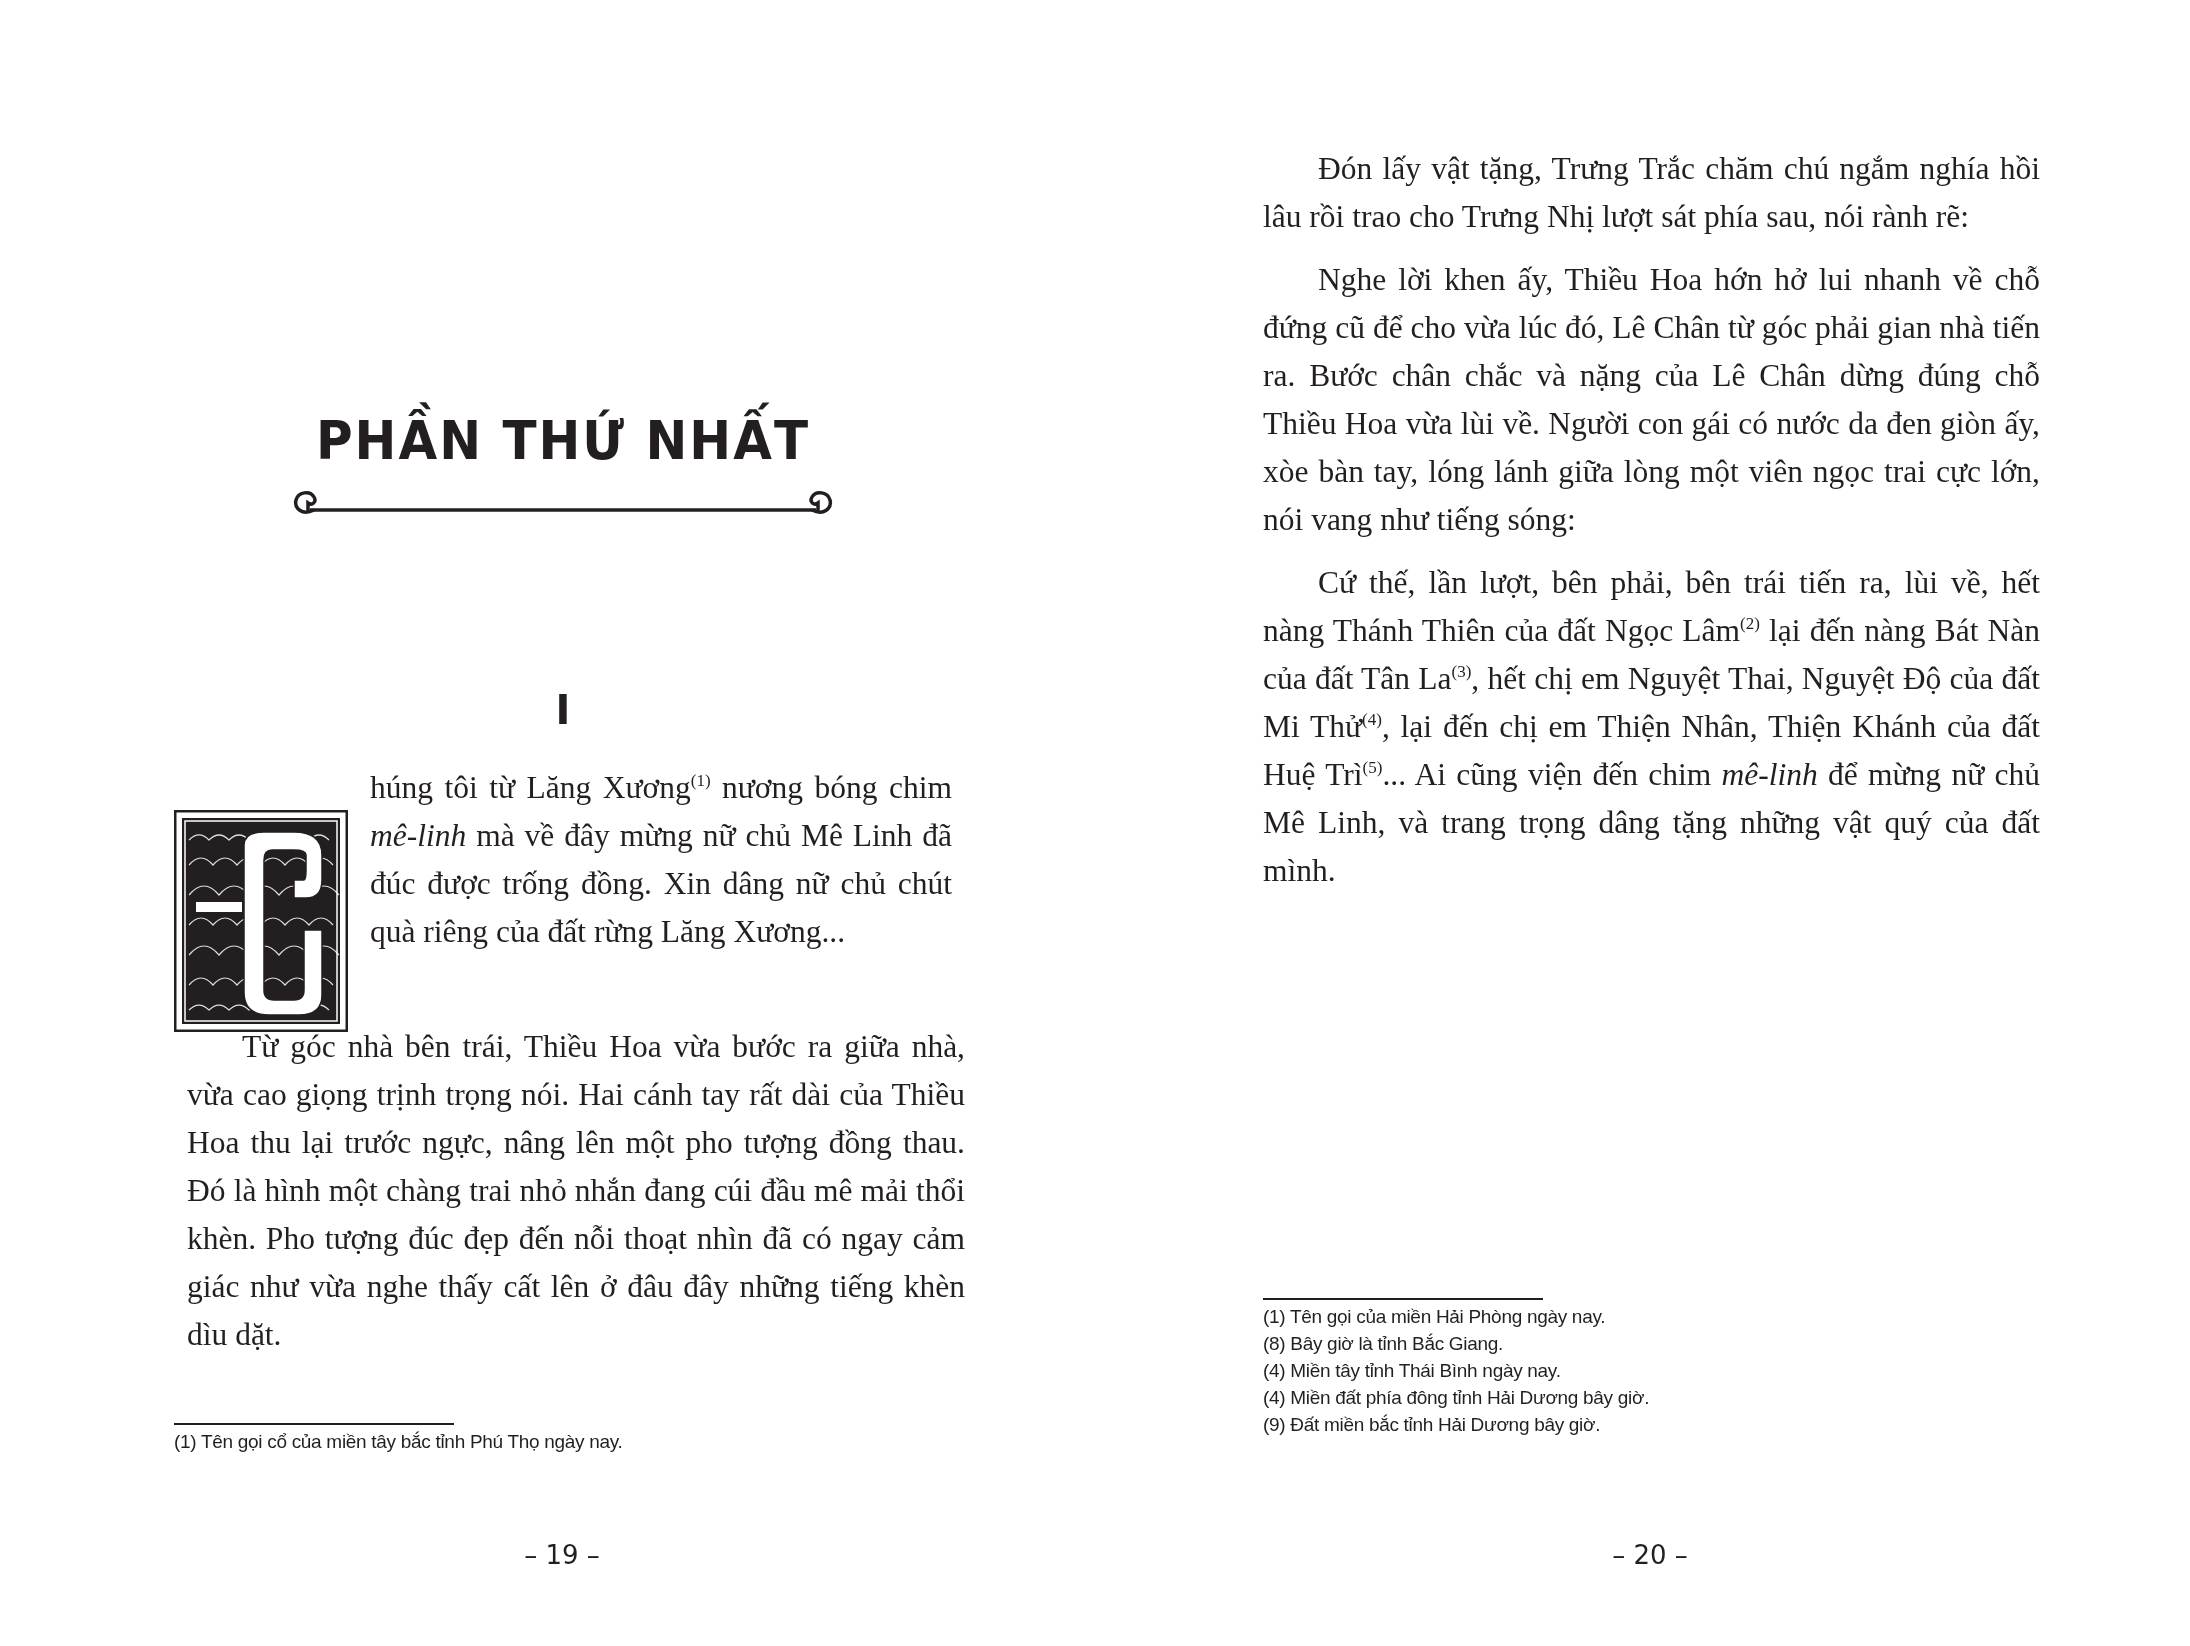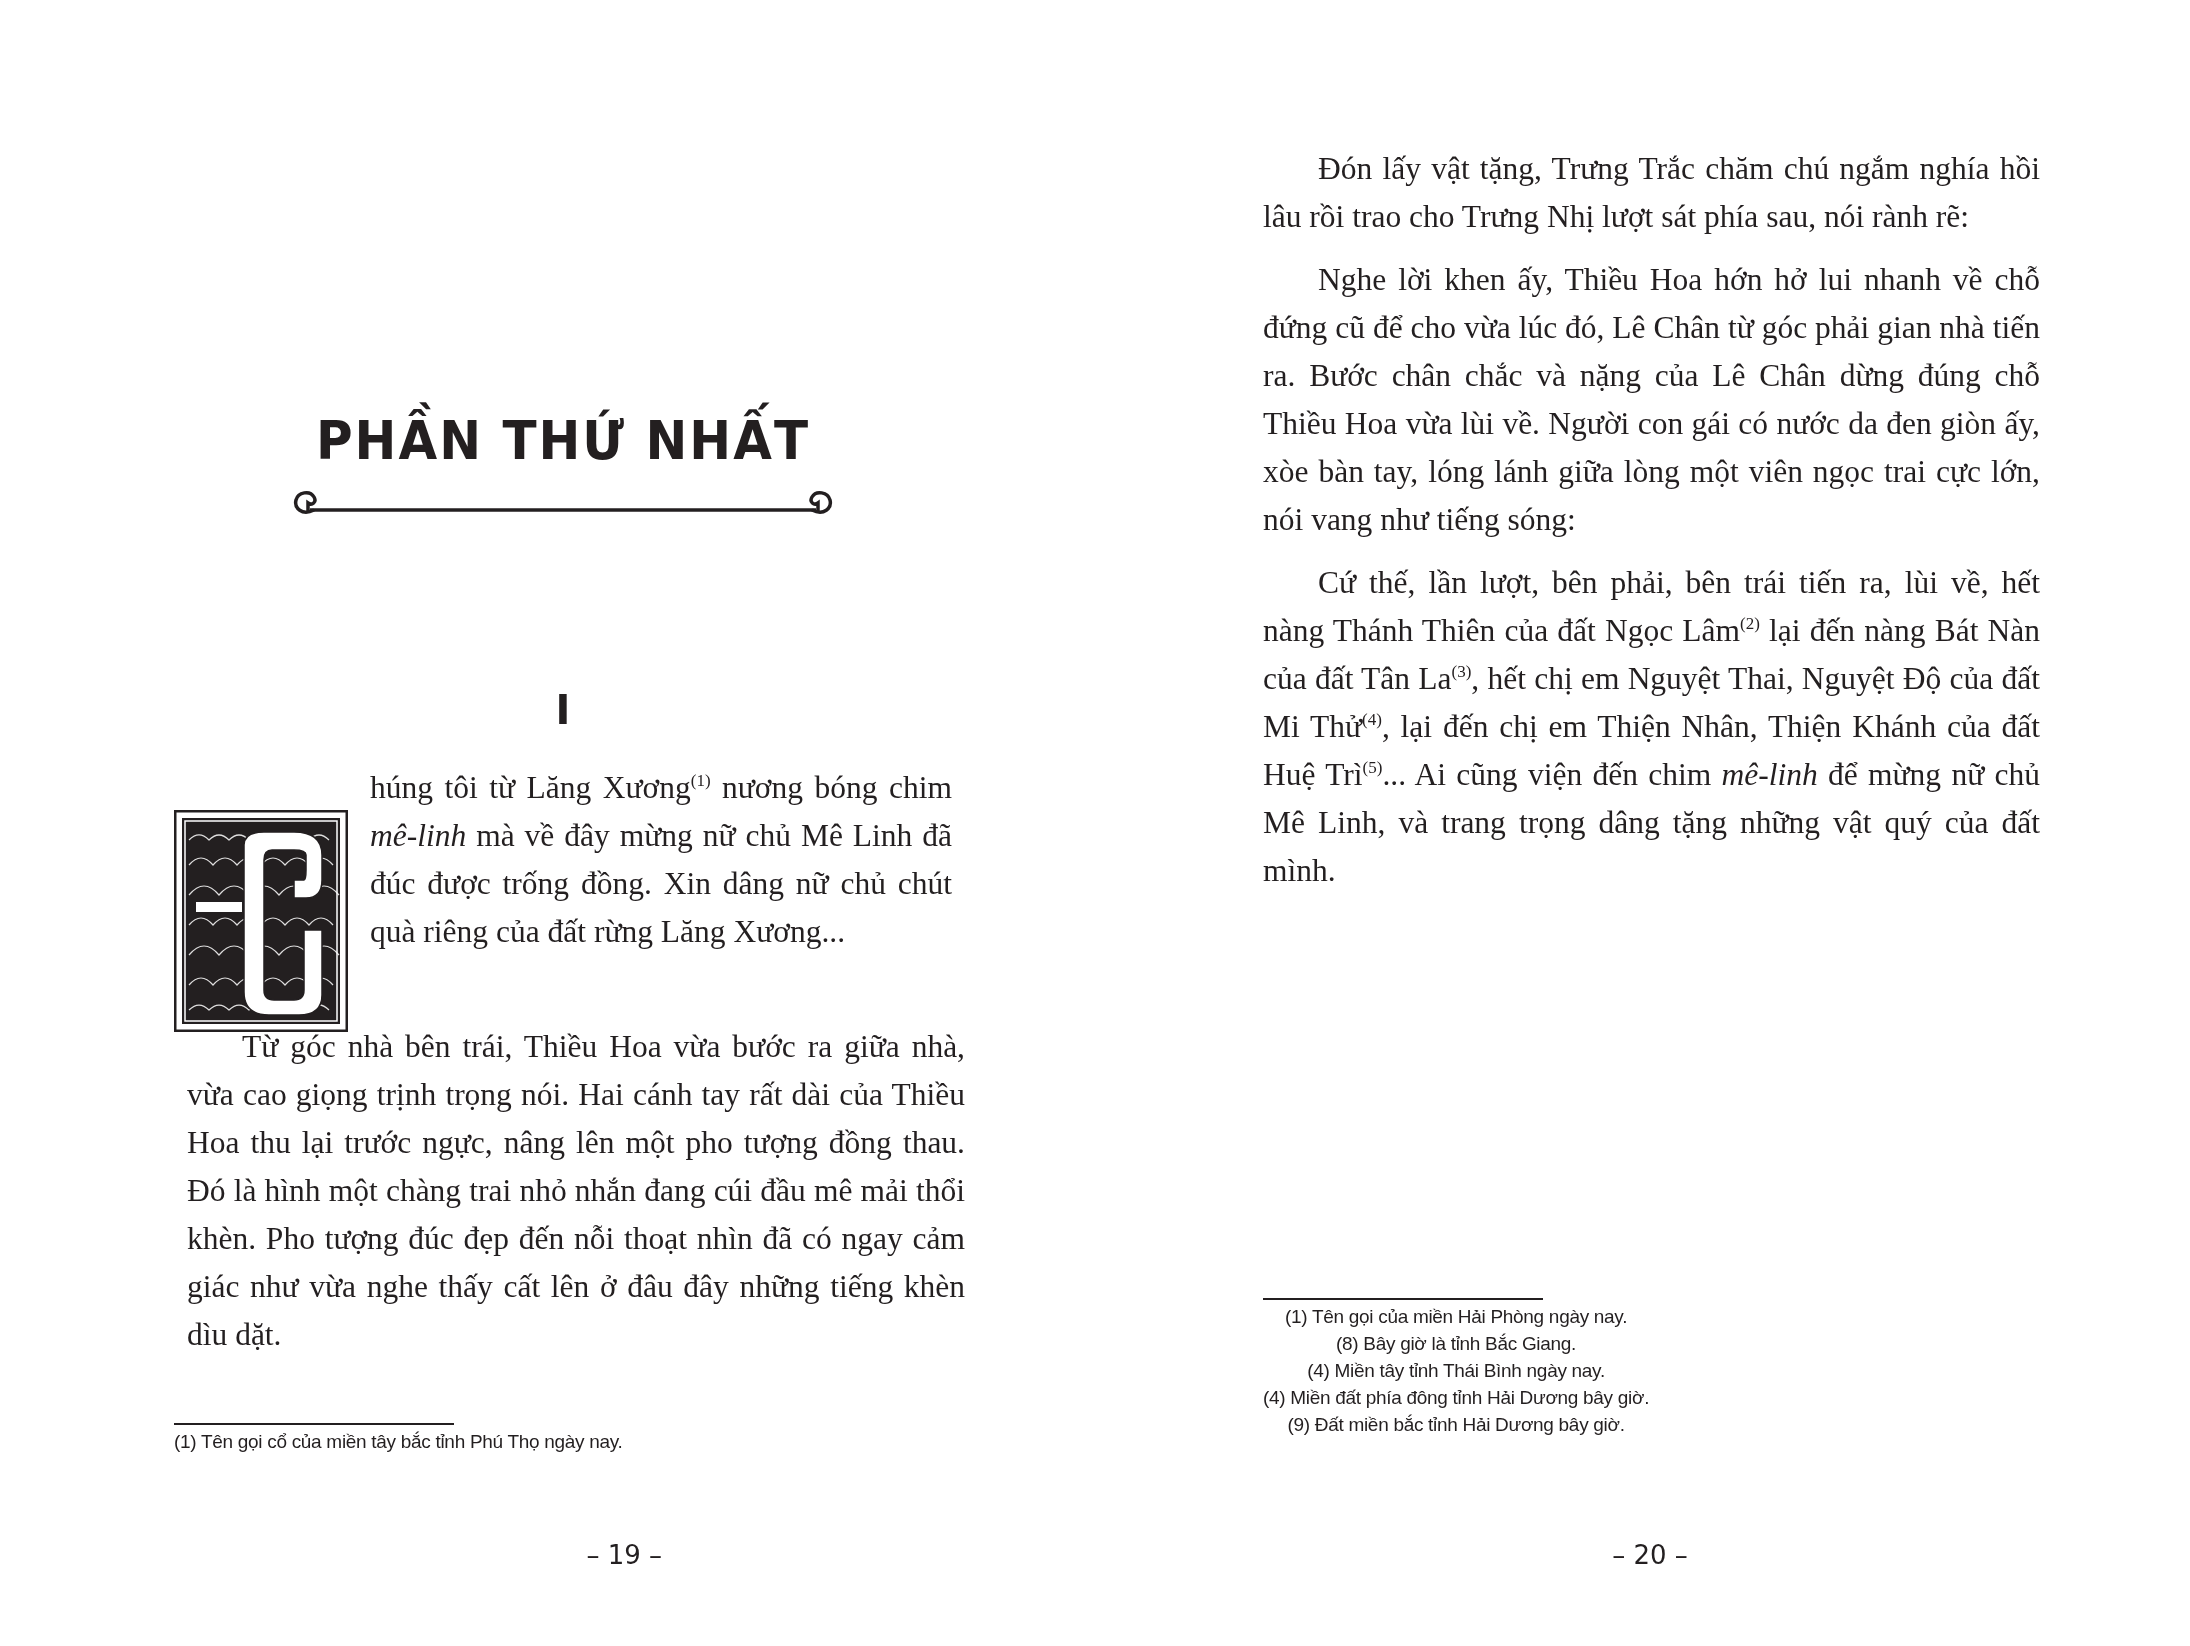--- a/index.html
+++ b/index.html
@@ -27,21 +27,21 @@
     sup.fn { font-size: 17px; vertical-align: 12px; line-height: 0; }
 
     .left-first { position: absolute; left: 370px; top: 764px; width: 582px; }
     .left-body { position: absolute; left: 187px; top: 1023px; width: 778px; }
     .right-body { position: absolute; left: 1263px; top: 145px; width: 777px; }
     .right-body .p + .p { margin-top: 15px; }
 
     .fn-rule { position: absolute; height: 2px; background: #231f20; width: 280px; }
     .footnotes { position: absolute; font-family: "Liberation Sans", "DejaVu Sans", sans-serif;
       font-size: 19px; line-height: 27px; letter-spacing: -0.3px; }
-    .footnotes div { white-space: nowrap; text-align: center; }
+    .footnotes div { white-space: nowrap; }
 
     .page-number { position: absolute; top: 1540px; width: 200px; text-align: center;
       font-family: "DejaVu Sans", "Liberation Sans", sans-serif; font-size: 26px; line-height: 30px; }
   </style>
 </head>
 <body>
 
 <div class="page page-left"></div>
 
 <div class="part-title">PHẦN THỨ NHẤT</div>
@@ -77,21 +77,21 @@
 
 <div class="text left-body">
   <p class="p">Từ góc nhà bên trái, Thiều Hoa vừa bước ra giữa nhà, vừa cao giọng trịnh trọng nói. Hai cánh tay rất dài của Thiều Hoa thu lại trước ngực, nâng lên một pho tượng đồng thau. Đó là hình một chàng trai nhỏ nhắn đang cúi đầu mê mải thổi khèn. Pho tượng đúc đẹp đến nỗi thoạt nhìn đã có ngay cảm giác như vừa nghe thấy cất lên ở đâu đây những tiếng khèn dìu dặt.</p>
 </div>
 
 <div class="fn-rule" style="left:174px; top:1423px;"></div>
 <div class="footnotes" style="left:174px; top:1428px;">
   <div>(1) Tên gọi cổ của miền tây bắc tỉnh Phú Thọ ngày nay.</div>
 </div>
 
-<div class="page-number" style="left:462px;text-align:right;">– 19 –</div>
+<div class="page-number" style="left:462px;">– 19 –</div>
 
 <div class="page page-right"></div>
 
 <div class="text right-body">
   <p class="p">Đón lấy vật tặng, Trưng Trắc chăm chú ngắm nghía hồi lâu rồi trao cho Trưng Nhị lượt sát phía sau, nói rành rẽ:</p>
   <p class="p">Nghe lời khen ấy, Thiều Hoa hớn hở lui nhanh về chỗ đứng cũ để cho vừa lúc đó, Lê Chân từ góc phải gian nhà tiến ra. Bước chân chắc và nặng của Lê Chân dừng đúng chỗ Thiều Hoa vừa lùi về. Người con gái có nước da đen giòn ấy, xòe bàn tay, lóng lánh giữa lòng một viên ngọc trai cực lớn, nói vang như tiếng sóng:</p>
   <p class="p"><span>Cứ thế, lần lượt, bên phải, bên trái tiến ra, lùi về, hết nàng Thánh Thiên của đất Ngọc Lâm</span><sup class="fn">(2)</sup><span> lại đến nàng Bát Nàn của đất Tân La</span><sup class="fn">(3)</sup><span>, hết chị em Nguyệt Thai, Nguyệt Độ của đất Mi Thử</span><sup class="fn">(4)</sup><span>, lại đến chị em Thiện Nhân, Thiện Khánh của đất Huệ Trì</span><sup class="fn">(5)</sup><span>... Ai cũng viện đến chim </span><i>mê-linh</i><span> để mừng nữ chủ Mê Linh, và trang trọng dâng tặng những vật quý của đất mình.</span></p>
 </div>
 
 <div class="fn-rule" style="left:1263px; top:1298px;"></div>

